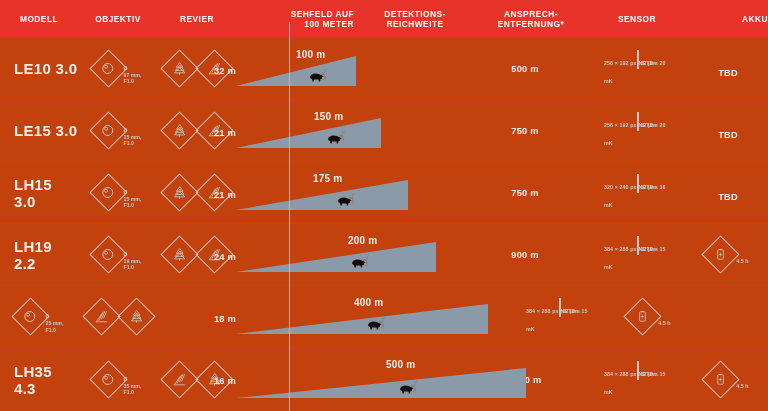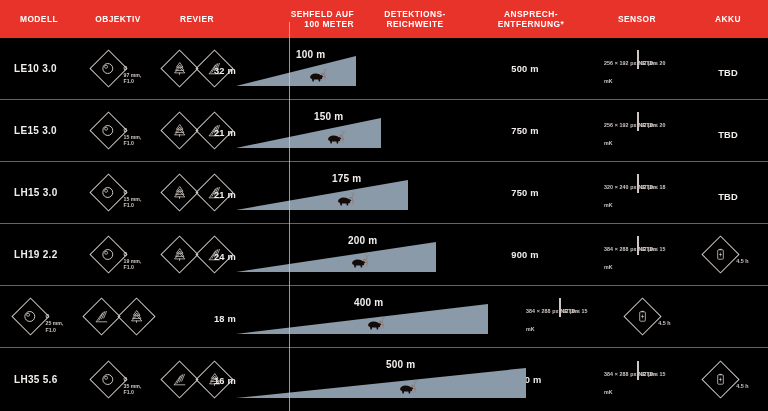--- a/index.html
+++ b/index.html
@@ -5,21 +5,21 @@
   * { box-sizing: border-box; margin: 0; padding: 0; }
   html, body {
     width: 768px; height: 411px;
     background: #1c0d0a;
     font-family: "Liberation Sans", sans-serif;
     overflow: hidden;
   }
   .spec-table {
     position: relative;
     width: 768px; height: 411px;
-    background: #000000;
+    background: #c2410c;
   }
 
   
   .thead {
     position: relative;
     display: flex;
     height: 38px;
     background: #e8332a;
     align-items: center;
   }
@@ -33,40 +33,40 @@
     text-transform: uppercase;
     white-space: pre-line;
   }
   .c-modell  { width: 78px; }
   .c-objektiv{ width: 80px; }
   .c-revier  { width: 78px; }
   .c-sehfeld { width: 118px; text-align: right; }
   .c-anspr   { width: 110px; }
   .c-detekt  { width: 122px; }
   .c-sensor  { width: 102px; }
-  .c-akku    { width: 80px; }
+  .c-akku    { width: 80px; text-align: right; }
 
   
   .tbody { position: relative; }
   .row {
     position: relative;
     display: flex;
     height: 62.1px;
     align-items: center;
     border-bottom: 1px solid #6a625f;
   }
   .row:last-child { border-bottom: none; }
 
   .cell { height: 100%; position: relative; display: flex;
           align-items: center; justify-content: center; }
 
   
   .model-name {
     color: #f2eeec;
-    font-size: 10px;
+    font-size: 15px;
     font-weight: 700;
     letter-spacing: 0.3px;
     padding-left: 14px;
     width: 100%;
     text-align: left;
   }
 
   
   .diamond {
     width: 27px; height: 27px;
@@ -456,21 +456,21 @@
                 <path d="M37 7 l-2-4 1-0.4 2 4 z"></path>
                 <path d="M38.5 7 l2.5-3.6 1 0.5 -2.6 3.6 z"></path>
                 <rect x="31" y="18" width="1.6" height="9"></rect>
                 <rect x="37" y="18" width="1.6" height="9"></rect>
               </g>
               <g fill="#140a08">
                 <path d="M8 20 q2-7 11-7 q9 0 12 5 q2 3 1 6 l-3 0 -1 5 -2.5 0 -0.5-4 -9 0 -0.5 4 -2.5 0 -1-5 q-4-1-4-4 z"></path>
                 <path d="M30 16 q4 1 5 3 l-4 2 z"></path>
               </g>
             </svg></span>
-          <span class="reach-label" style="left:96px;top:11px">175 m</span>
+          <span class="reach-label" style="left:77px;top:11px">175 m</span>
         </div>
       </div>
       <div class="row">
         <div class="cell c-modell">
           <span class="model-name">LH19 2.2</span>
         </div>
         <div class="cell c-objektiv">
           <span class="obj-wrap">
             <span class="diamond">
               <span class="dia-in">
@@ -642,21 +642,21 @@
               <g fill="#140a08">
                 <path d="M8 20 q2-7 11-7 q9 0 12 5 q2 3 1 6 l-3 0 -1 5 -2.5 0 -0.5-4 -9 0 -0.5 4 -2.5 0 -1-5 q-4-1-4-4 z"></path>
                 <path d="M30 16 q4 1 5 3 l-4 2 z"></path>
               </g>
             </svg></span>
           <span class="reach-label" style="left:118px;top:11px">400 m</span>
         </div>
       </div>
       <div class="row">
         <div class="cell c-modell">
-          <span class="model-name">LH35 5.6</span>
+          <span class="model-name">LH35 4.3</span>
         </div>
         <div class="cell c-objektiv">
           <span class="obj-wrap">
             <span class="diamond">
               <span class="dia-in">
                 <svg width="17" height="17" viewBox="0 0 24 24">
                   <circle cx="11" cy="12" r="7" fill="none" stroke="#cfc7c3" stroke-width="1.4"></circle>
                   <circle cx="8.6" cy="9.6" r="2.1" fill="none" stroke="#cfc7c3" stroke-width="1.1"></circle>
                 </svg>
               </span>

